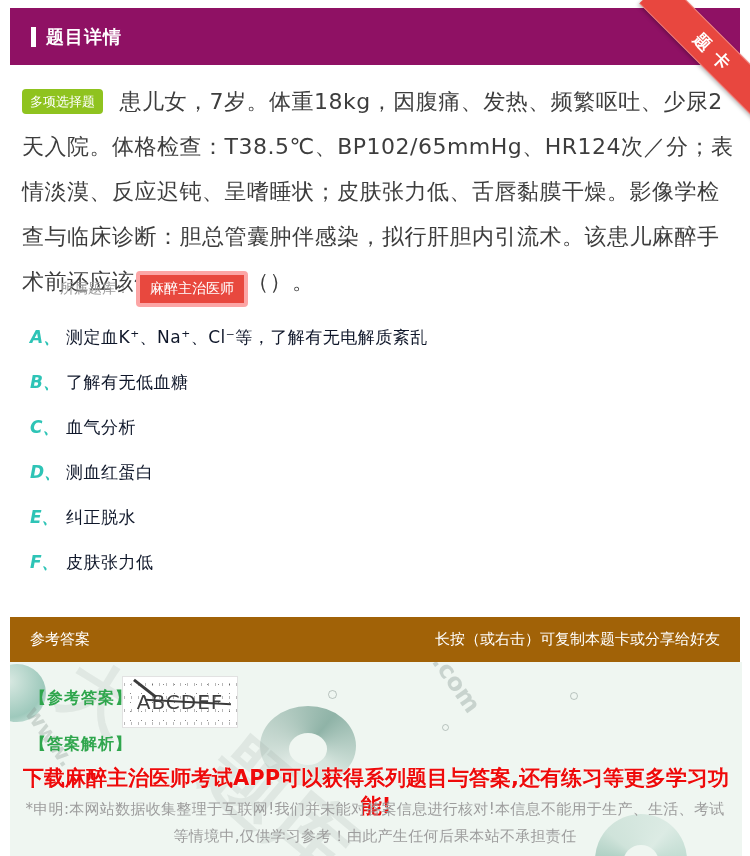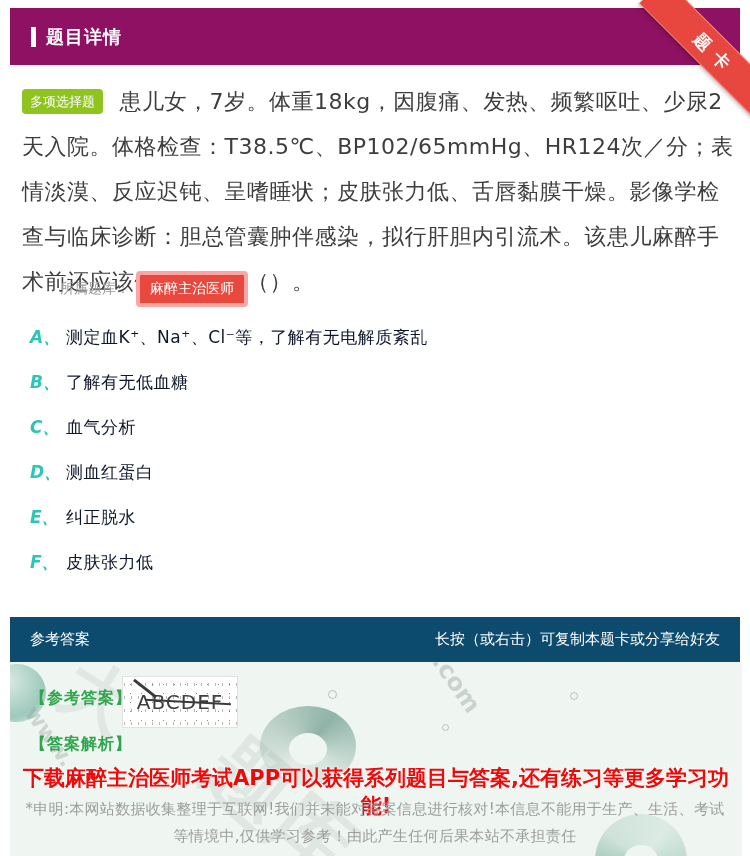--- a/index.html
+++ b/index.html
@@ -29,21 +29,21 @@
   .bank-badge{background:#E8483E;color:#fff;font-size:14px;padding:5px 10px;border-radius:4px;
     margin-left:6px;border:4px solid #fca5a5;cursor:pointer;}
 
   
   .options{position:absolute;top:315px;left:30px;width:700px;}
   .option{height:45px;display:flex;align-items:center;}
   .option .letter{color:#2EC4B6;font-style:italic;font-weight:bold;font-size:17px;width:36px;flex:none;}
   .option .text{color:#0f172a;font-size:17px;letter-spacing:.5px;}
 
   
-  .answer-bar{position:absolute;top:617px;left:10px;width:730px;height:45px;background:#0c4a6e;
+  .answer-bar{position:absolute;top:617px;left:10px;width:730px;height:45px;background:#a16207;
     color:#fff;display:flex;align-items:center;justify-content:space-between;
     padding:0 20px;box-sizing:border-box;font-size:15px;}
 
   
   .answer-section{position:absolute;top:662px;left:10px;width:732px;height:194px;
     background:#EFF6F1;overflow:hidden;}
   .ans-label{position:absolute;color:#2FA64D;font-size:16px;font-weight:bold;letter-spacing:1px;}
   #ref-label{left:20px;top:26px;}
   #analysis-label{left:20px;top:72px;}
 

